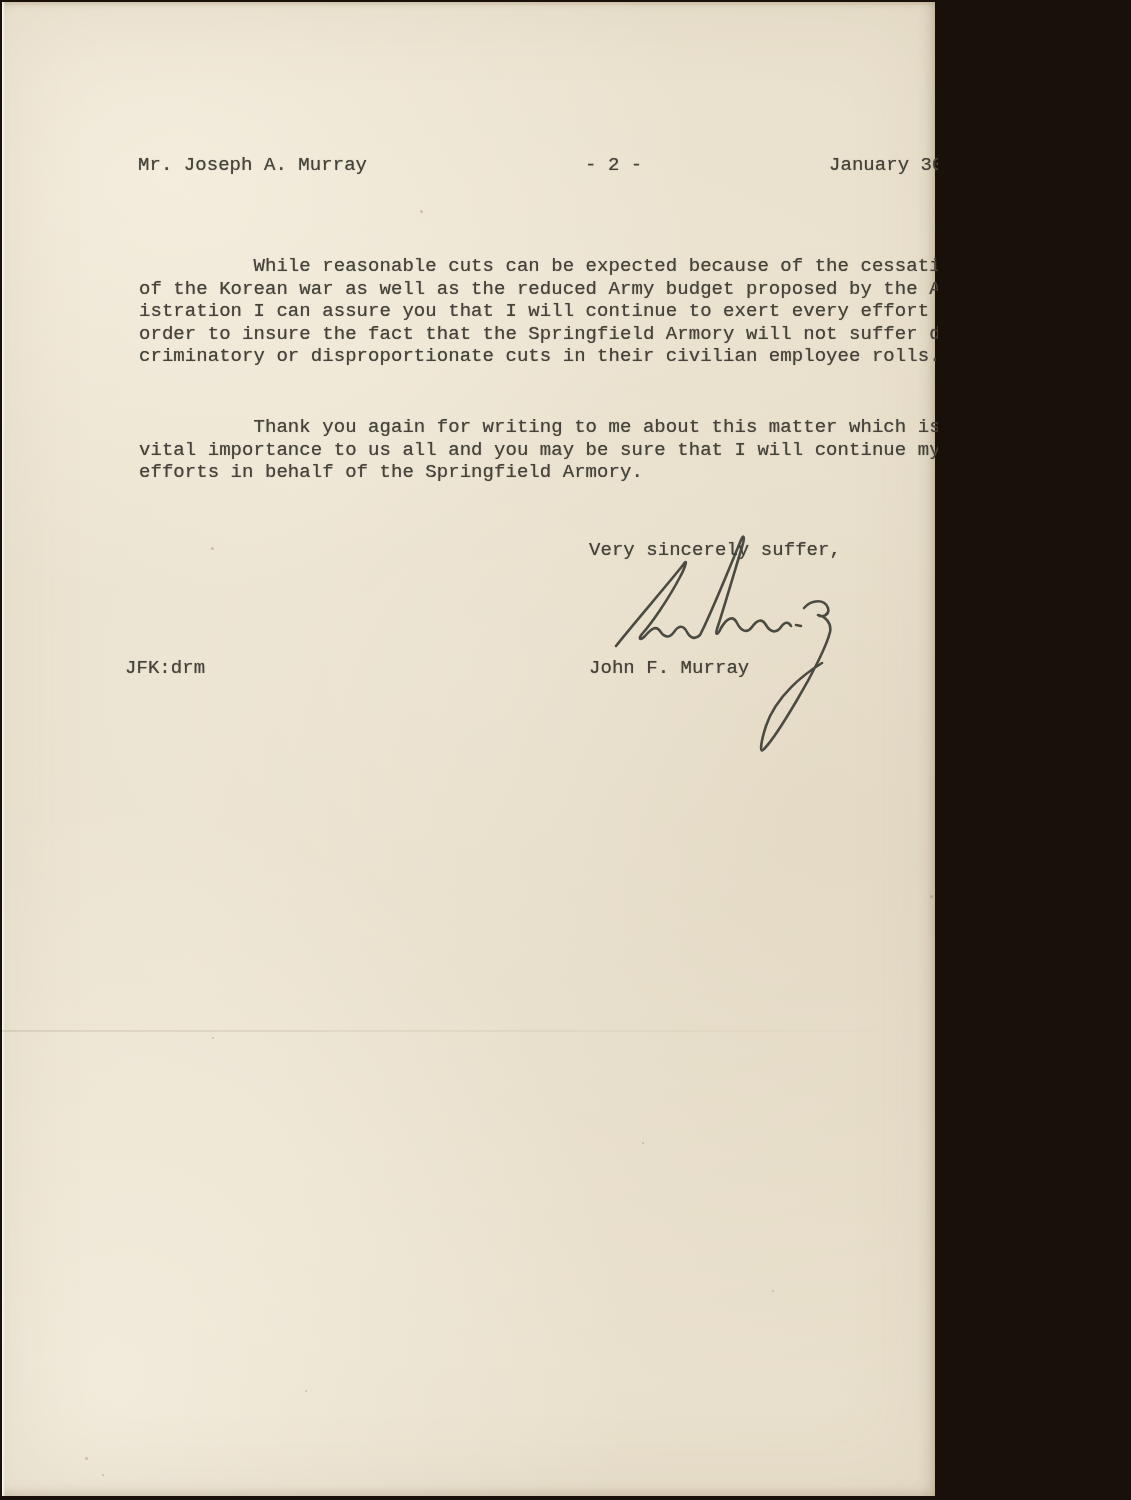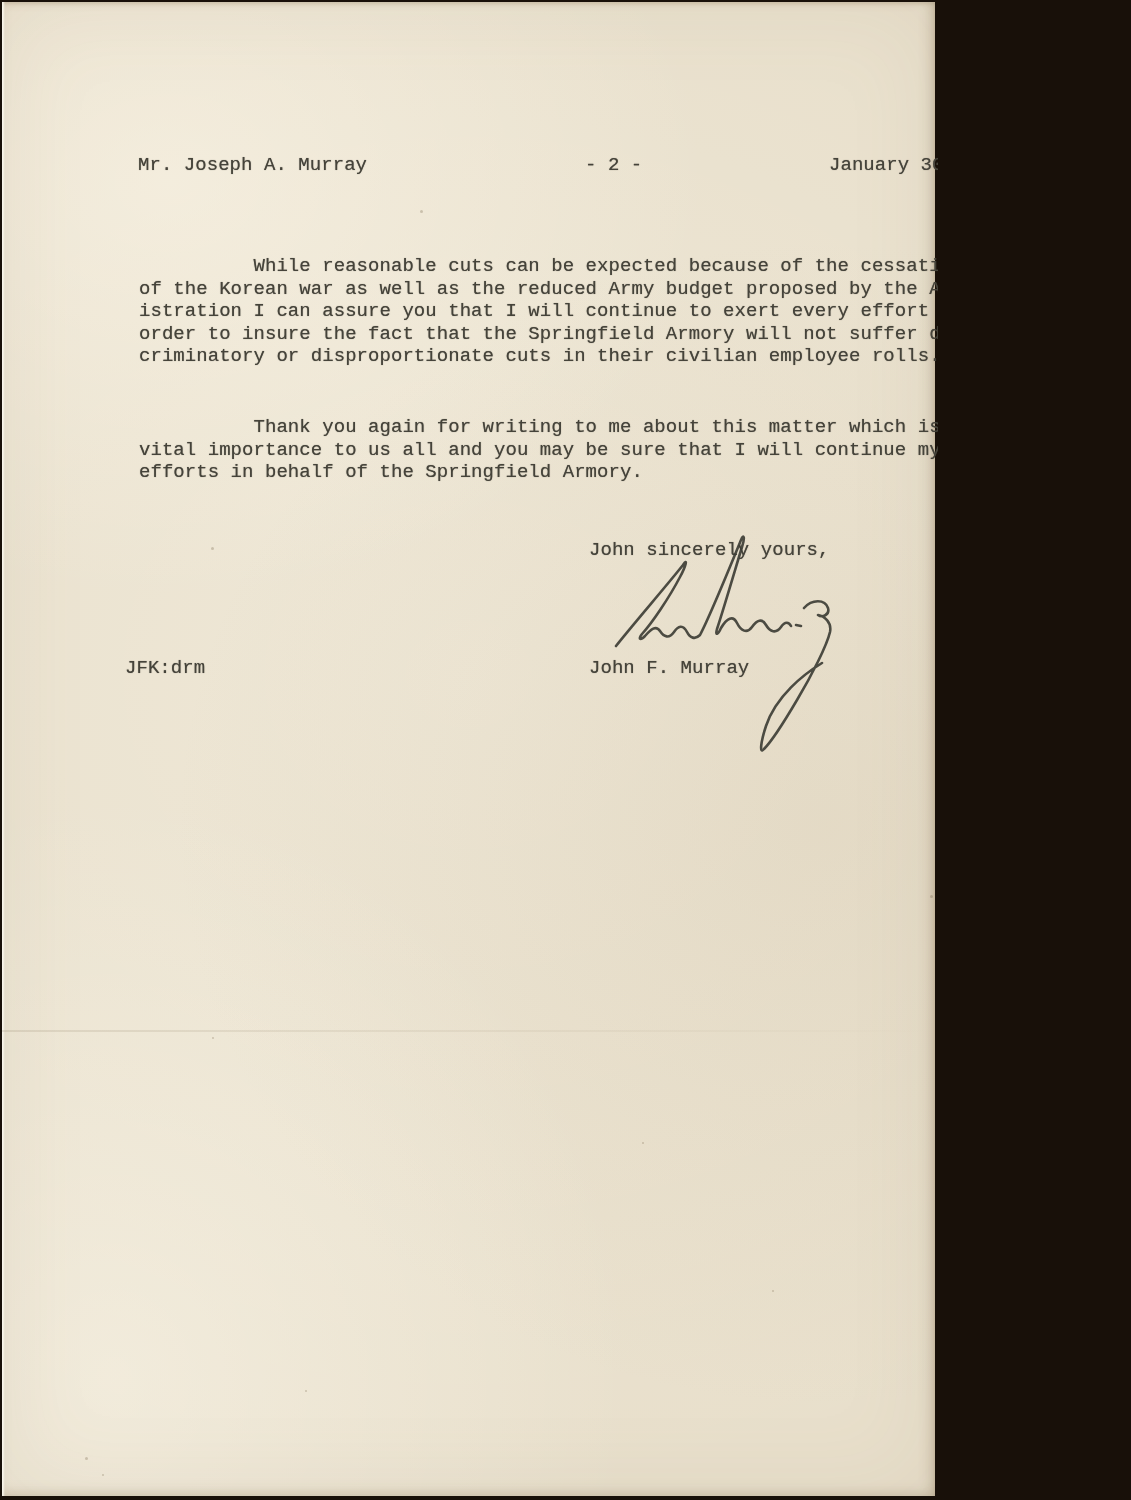--- a/index.html
+++ b/index.html
@@ -73,21 +73,21 @@
 
     <div class="tw" style="left:137px; top:253px;">          While reasonable cuts can be expected because of the cessation
 of the Korean war as well as the reduced Army budget proposed by the Admin-
 istration I can assure you that I will continue to exert every effort in
 order to insure the fact that the Springfield Armory will not suffer dis-
 criminatory or disproportionate cuts in their civilian employee rolls.</div>
     <div class="tw" style="left:137px; top:414px;">          Thank you again for writing to me about this matter which is of
 vital importance to us all and you may be sure that I will continue my
 efforts in behalf of the Springfield Armory.</div>
 
-    <div class="tw" style="left:587px; top:537px;">John sincerely yours,</div>
+    <div class="tw" style="left:587px; top:537px;">Very sincerely suffer,</div>
 
     <svg class="signature-svg" width="260" height="232" viewBox="0 0 260 232" aria-hidden="true">
       <path d="M 26,118
                C 40,100 78,56 93,37
                C 98,29 96,38 90,49
                C 79,70 62,95 52,106
                C 48,111 50,113 55,108
                C 61,101 66,97 70,103
                C 74,109 79,111 84,104
                C 88,98 93,96 97,104

